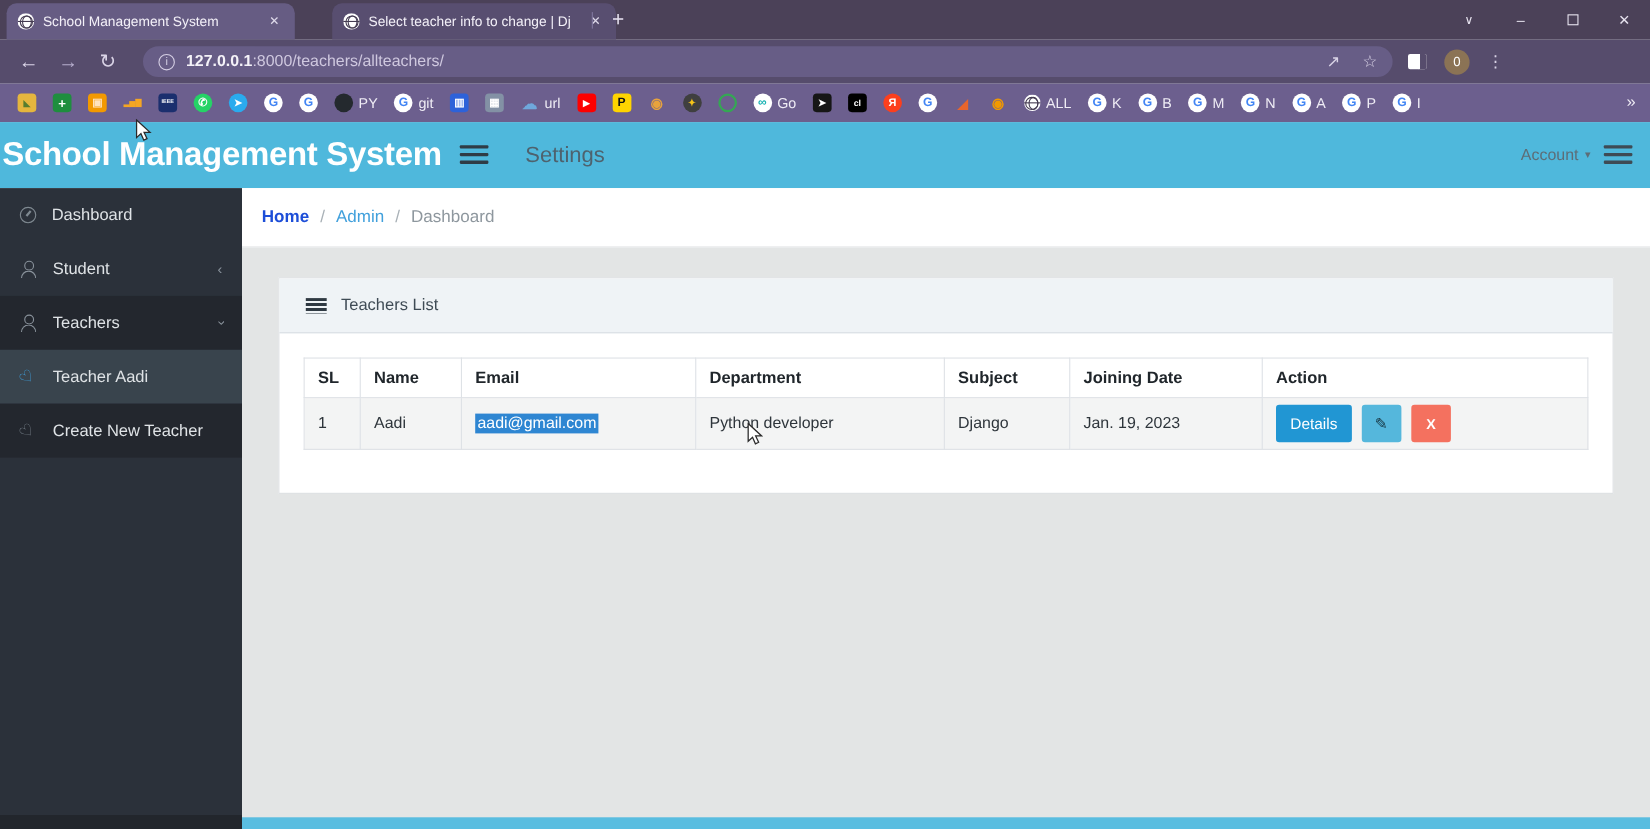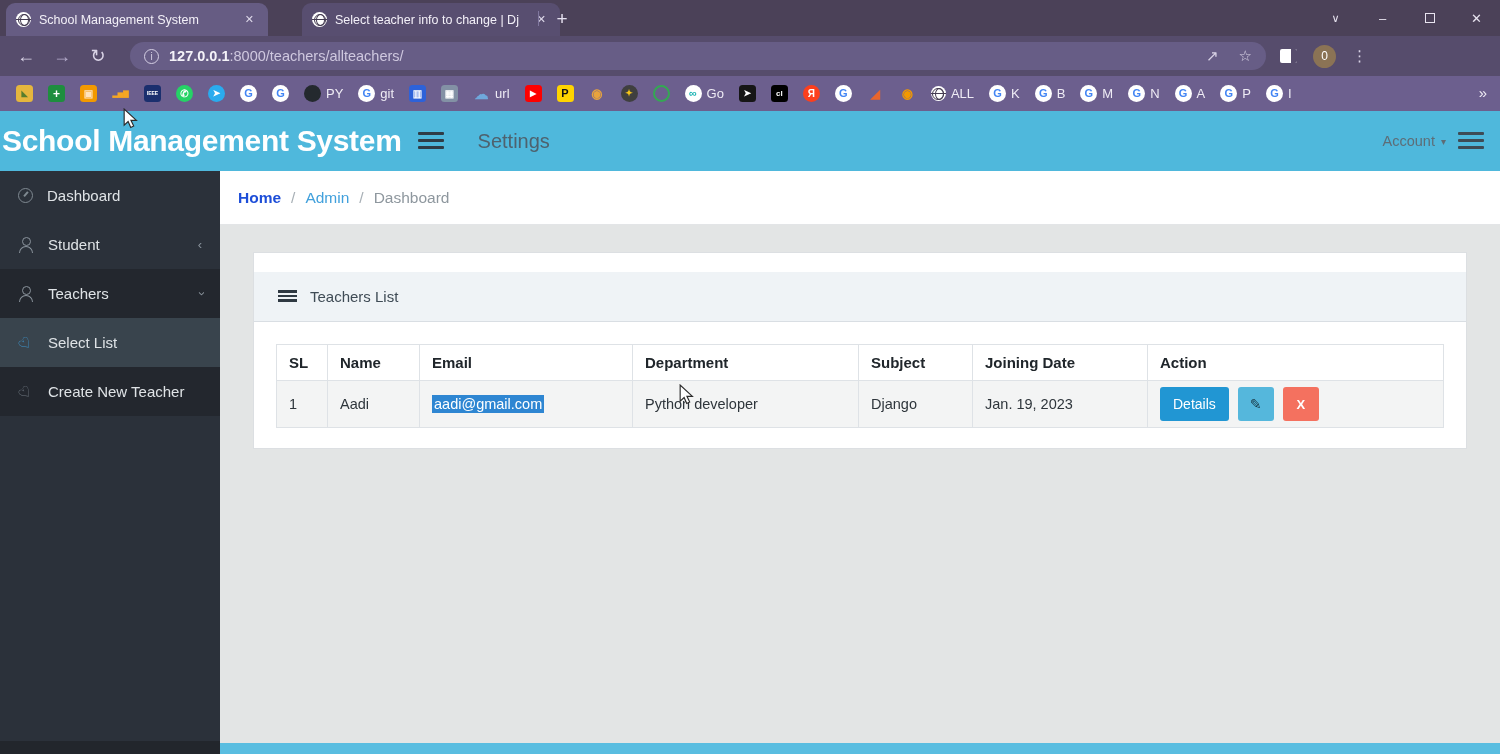--- a/index.html
+++ b/index.html
@@ -80,21 +80,21 @@
 
   
   #main { position:absolute; left:220px; top:171px; width:1280px; height:583px; background:#e3e5e5; }
   .breadcrumb-bar { height:54px; background:#fff; border-bottom:1px solid #e3e5e7; display:flex; align-items:center; padding-left:18px; gap:10px; font-size:15.5px; }
   .bc-home { color:#1d4ed8; font-weight:700; }
   .bc-sep { color:#a8b0b6; }
   .bc-link { color:#41a0dc; }
   .bc-current { color:#8e979e; }
 
   .card { position:absolute; left:33px; top:81px; width:1214px; height:197px; background:#fff; border:1px solid #dcdfe2; }
-  .card-header { height:50px; background:#eff3f6; border-bottom:1px solid #d9dee3; display:flex; align-items:center; padding-left:24px; gap:13px;margin-top:19px; }
+  .card-header { height:50px; background:#eff3f6; border-bottom:1px solid #d9dee3; display:flex; align-items:center; padding-left:24px; gap:13px; }
   .ico-list { width:19px; height:14px; background:repeating-linear-gradient(#2f3942 0 2.6px, transparent 2.6px 4.6px); }
   .card-title { font-size:15px; color:#3f4b55; }
   .card-body { padding:22px; }
 
   table.teachers { width:100%; border-collapse:collapse; }
   .teachers th { font-size:15px; font-weight:700; color:#20262b; text-align:left; padding:9px 12px; border:1px solid #dee2e6; background:#fff; }
   .teachers td { font-size:14.5px; color:#2e353b; padding:12px 12px; border:1px solid #dee2e6; background:#f3f4f4; vertical-align:middle; }
   .teachers td.action-cell { padding:6px 12px; }
   .sel { background:#2e86d2; color:#fff; padding:1px 2px; }
   .actions { display:flex; gap:9px; }
@@ -303,21 +303,21 @@
       <span class="lbl">Student</span>
       <span class="chev">‹</span>
     </div>
     <div class="side-item row-group-open">
       <span class="ico-user"></span>
       <span class="lbl">Teachers</span>
       <span class="chev rot-down">‹</span>
     </div>
     <div class="side-item row-active">
       <span class="ico-wings blue">♡</span>
-      <span class="lbl">Select List</span>
+      <span class="lbl">Teacher Aadi</span>
     </div>
     <div class="side-item row-sub">
       <span class="ico-wings">♡</span>
       <span class="lbl">Create New Teacher</span>
     </div>
     <div class="sidebar-footer"></div>
   </div>
 
   <div id="main">
     <div class="breadcrumb-bar">

